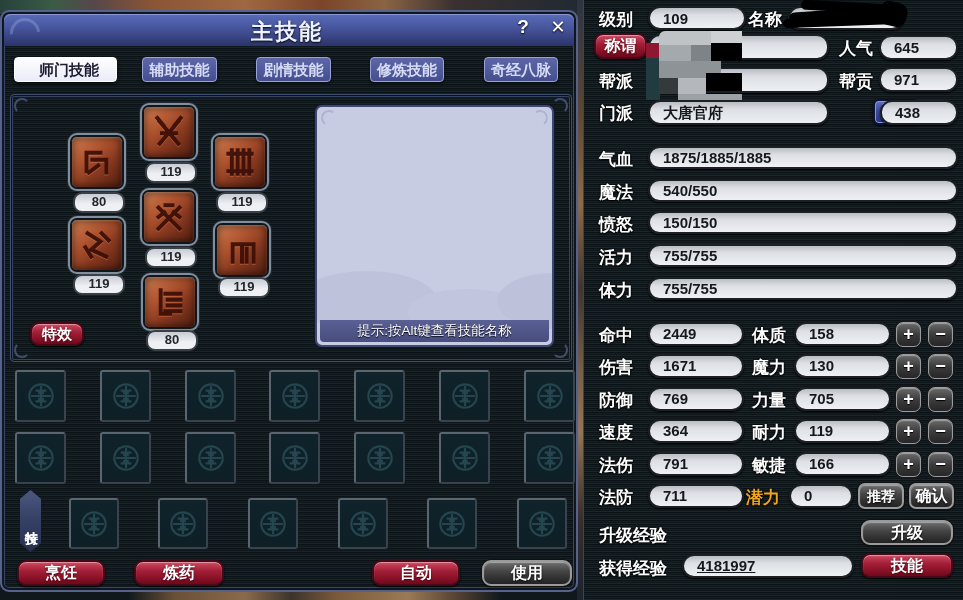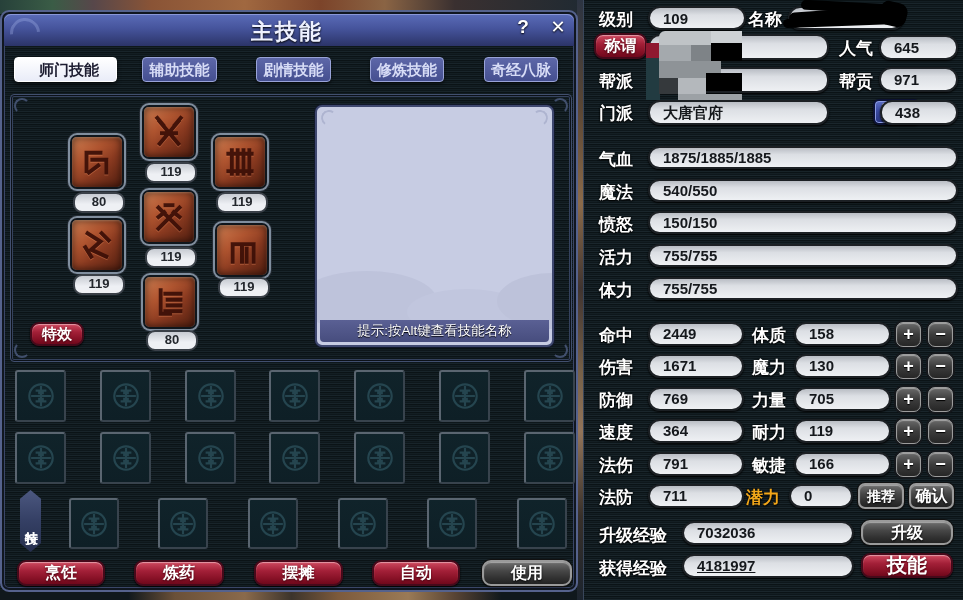--- a/index.html
+++ b/index.html
@@ -298,21 +298,20 @@
       </div>
     <div class="abs slot" style="left:515px;top:486px;width:50px;height:51px;">
         <svg viewBox="0 0 40 40">
           <circle cx="20" cy="20" r="13"></circle>
           <path d="M20 9v22M9 20h22M14 14h4v4M26 14h-4v4M14 26h4v-4M26 26h-4v-4"></path>
         </svg>
       </div>
 
     <div class="abs btn-crimson" style="left:15px;top:548px;width:88px;height:26px;font-size:16px;line-height:22px;">烹饪</div>
     <div class="abs btn-crimson" style="left:132px;top:548px;width:90px;height:26px;font-size:16px;line-height:22px;">炼药</div>
-    <div class="abs btn-crimson" style="left:252px;top:548px;width:89px;height:26px;font-size:16px;line-height:22px;">摆摊</div>
     <div class="abs btn-crimson" style="left:370px;top:548px;width:88px;height:26px;font-size:16px;line-height:22px;">自动</div>
     <div class="abs btn-gray" style="left:480px;top:548px;width:90px;height:26px;font-size:16px;line-height:22px;">使用</div>
   </div>
 
   <div id="charpanel" class="abs">
 
     <div class="abs lbl" style="left:15px;top:8px;">级别</div>
     <div class="abs pill" style="left:64px;top:6px;width:98px;height:24px;line-height:21px;">109</div>
     <div class="abs lbl" style="left:164px;top:8px;">名称</div>
     <div class="abs pill" style="left:204px;top:6px;width:116px;height:24px;"></div>
@@ -400,21 +399,20 @@
     <div class="abs stepbtn" style="left:344px;top:452px;">−</div>
 
     <div class="abs lbl" style="left:15px;top:486px;">法防</div>
     <div class="abs pill" style="left:64px;top:484px;width:96px;height:24px;line-height:20px;">711</div>
     <div class="abs lbl orange" style="left:162px;top:486px;">潜力</div>
     <div class="abs pill" style="left:205px;top:484px;width:64px;height:24px;line-height:20px;">0</div>
     <div class="abs btn-gray" style="left:274px;top:483px;width:46px;height:26px;font-size:14px;line-height:22px;border-radius:7px;">推荐</div>
     <div class="abs btn-gray" style="left:325px;top:483px;width:45px;height:26px;font-size:16px;line-height:22px;border-radius:7px;">确认</div>
 
     <div class="abs lbl" style="left:15px;top:524px;">升级经验</div>
-    <div class="abs pill" style="left:98px;top:521px;width:172px;height:24px;line-height:20px;">7032036</div>
     <div class="abs btn-gray" style="left:277px;top:520px;width:92px;height:25px;font-size:16px;line-height:21px;">升级</div>
 
     <div class="abs lbl" style="left:15px;top:557px;">获得经验</div>
     <div class="abs pill" style="left:98px;top:554px;width:172px;height:24px;line-height:20px;text-decoration:underline;">4181997</div>
-    <div class="abs btn-crimson" style="left:277px;top:553px;width:92px;height:25px;font-size:20px;line-height:21px;">技能</div>
+    <div class="abs btn-crimson" style="left:277px;top:553px;width:92px;height:25px;font-size:16px;line-height:21px;">技能</div>
   </div>
 
 </div>
 
 </body></html>

